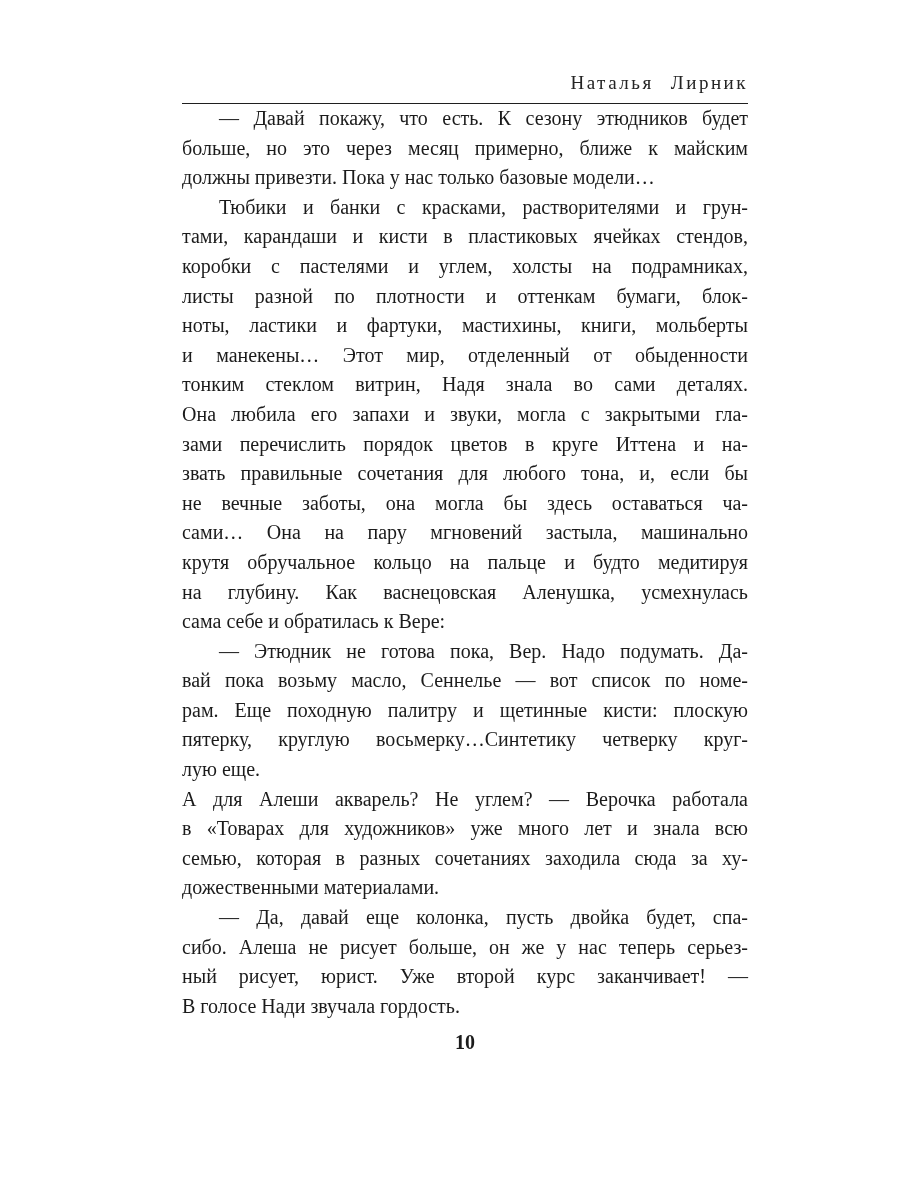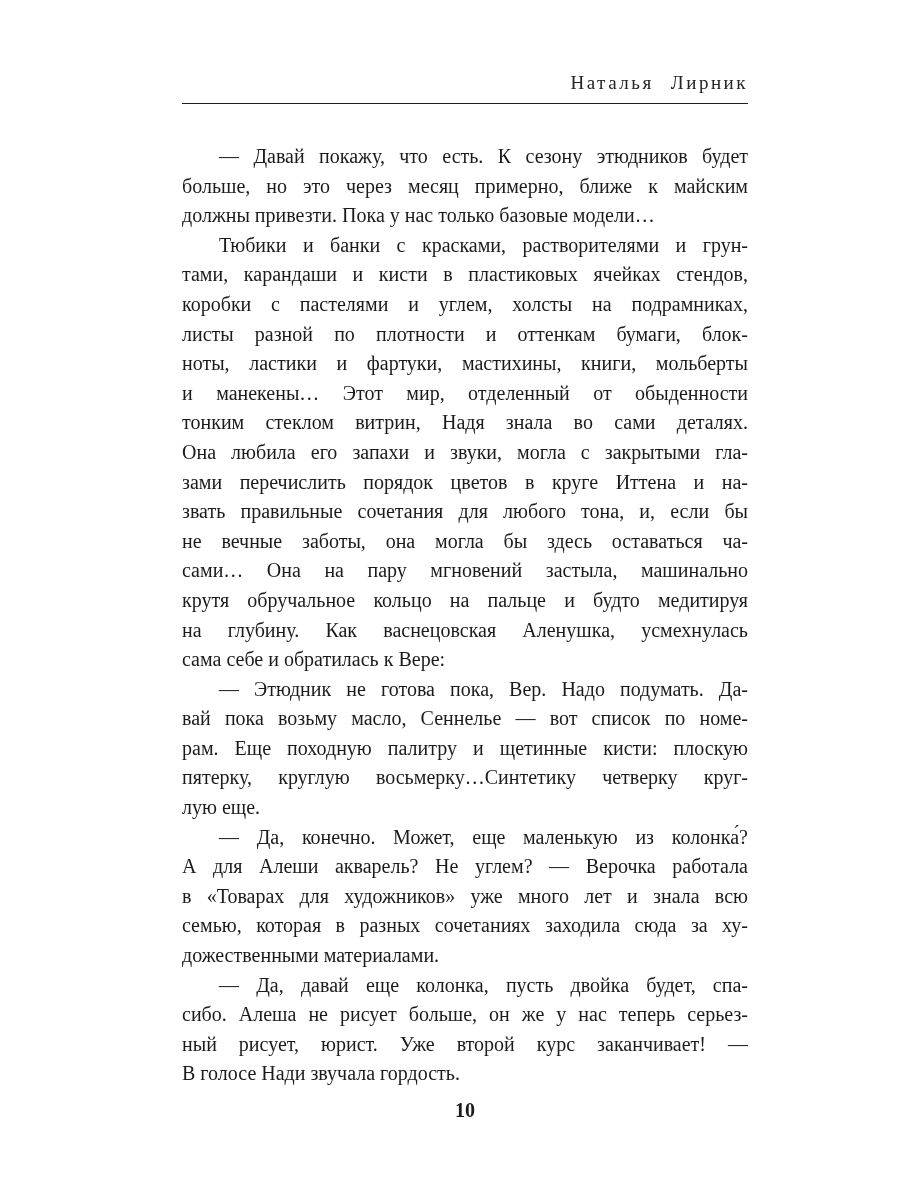--- a/index.html
+++ b/index.html
@@ -28,21 +28,20 @@
     word-spacing: 10px;
     color: #242424;
   }
   .header-rule {
     border: none;
     border-bottom: 1.6px solid #1f1f1f;
     margin: 9px 0 0 0;
     height: 0;
   }
   .text-block {
-    margin-top: 38px;
     font-size: 20px;
   }
   .line {
     line-height: 29.6px;
     text-align: justify;
     text-align-last: justify;
   }
   .line.first {
     padding-left: 37px;
   }
@@ -90,21 +89,20 @@
         <div class="line last">сама себе и обратилась к Вере:</div>
       </div>
       <div class="paragraph">
         <div class="line first">— Этюдник не готова пока, Вер. Надо подумать. Да-</div>
         <div class="line">вай пока возьму масло, Сеннелье — вот список по номе-</div>
         <div class="line">рам. Еще походную палитру и щетинные кисти: плоскую</div>
         <div class="line">пятерку, круглую восьмерку…Синтетику четверку круг-</div>
         <div class="line last">лую еще.</div>
       </div>
       <div class="paragraph">
-        <div class="line first">— Да, конечно. Может, еще маленькую из колонка́?</div>
         <div class="line">А для Алеши акварель? Не углем? — Верочка работала</div>
         <div class="line">в «Товарах для художников» уже много лет и знала всю</div>
         <div class="line">семью, которая в разных сочетаниях заходила сюда за ху-</div>
         <div class="line last">дожественными материалами.</div>
       </div>
       <div class="paragraph">
         <div class="line first">— Да, давай еще колонка, пусть двойка будет, спа-</div>
         <div class="line">сибо. Алеша не рисует больше, он же у нас теперь серьез-</div>
         <div class="line">ный рисует, юрист. Уже второй курс заканчивает! —</div>
         <div class="line last">В голосе Нади звучала гордость.</div>

